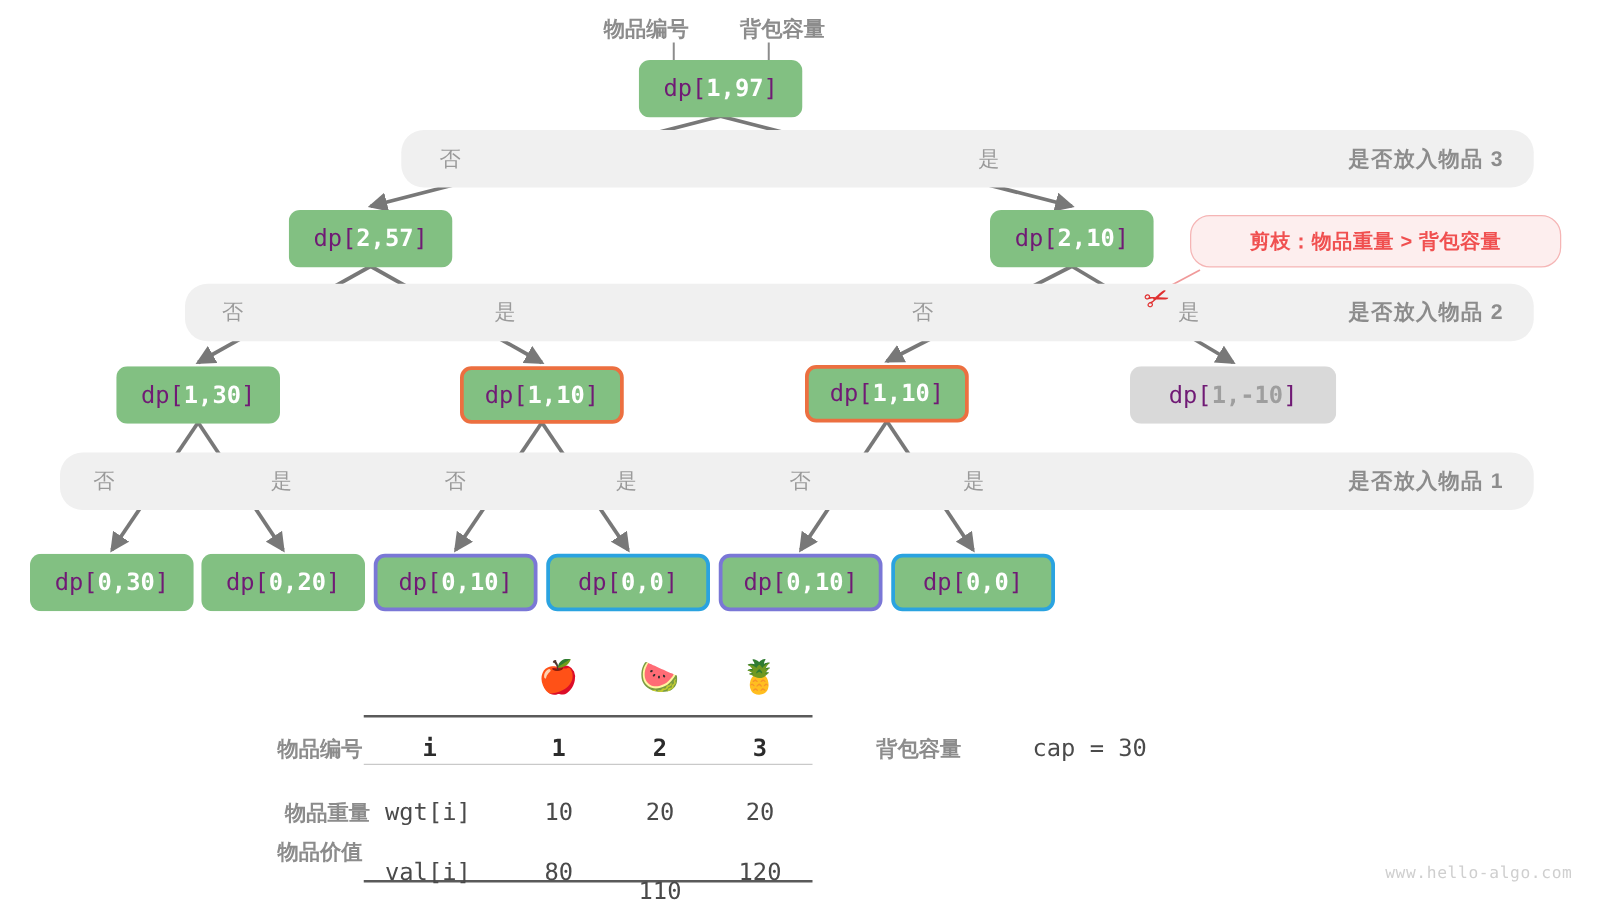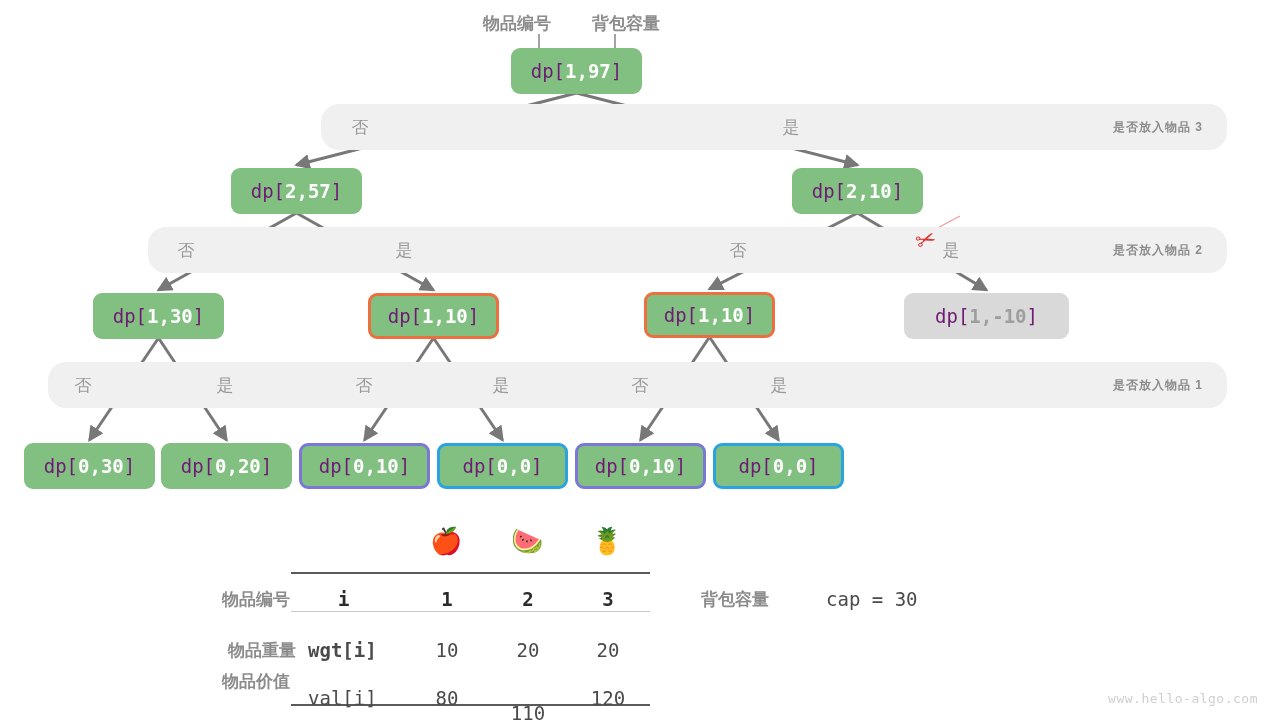--- a/index.html
+++ b/index.html
@@ -11,21 +11,21 @@
   #stage{position:absolute;left:0;top:0;width:1280px;height:720px;}
   #edges{position:absolute;left:0;top:0;width:1280px;height:720px;pointer-events:none;}
 
   
   .band{
     position:absolute;background:#f0f0f0;border-radius:18px;
     box-sizing:border-box;
   }
   .band-title{
     position:absolute;right:24px;top:50%;transform:translateY(-50%);
-    font-size:12px;font-weight:bold;color:#8c8c8c;white-space:nowrap;
+    font-size:17px;font-weight:bold;color:#8c8c8c;white-space:nowrap;
     letter-spacing:1px;
   }
   .branch-label{
     position:absolute;top:50%;transform:translate(-50%,-50%);
     font-size:17px;color:#9a9a9a;white-space:nowrap;
   }
 
   
   .node{
     position:absolute;box-sizing:border-box;
@@ -211,36 +211,37 @@
         <b>0,10</b>
         <span class="dim">]</span>
       </div>
       <div class="node hl-cyan" style="left: 713px; top: 443px; width: 131px; height: 46px;">
         <span class="dim">dp[</span>
         <b>0,0</b>
         <span class="dim">]</span>
       </div>
     </div>
 
+  <div class="callout" style="left: 952px; top: 172px; width: 297px; height: 42px;">剪枝：物品重量 &gt; 背包容量</div>
   <div class="scissors" style="left: 916px; top: 228px;">✂</div>
 
   <div id="tablewrap">
       <div class="fruit" style="left: 447px; top: 12px;">🍎</div>
       <div class="fruit" style="left: 528px; top: 12px;">🍉</div>
       <div class="fruit" style="left: 608px; top: 12px;">🍍</div>
       <div class="rule" style="left: 291px; top: 56px; width: 359px;"></div>
       <div class="rule light" style="left: 291px; top: 95px; width: 359px;"></div>
       <div class="rule" style="left: 291px; top: 188px; width: 359px;"></div>
       <div class="rowlabel" style="left: 205px; top: 72px; width: 85px;">物品编号</div>
       <div class="cell left head" style="left: 338px; top: 72px;">i</div>
       <div class="cell head" style="left: 447px; top: 72px;">1</div>
       <div class="cell head" style="left: 528px; top: 72px;">2</div>
       <div class="cell head" style="left: 608px; top: 72px;">3</div>
       <div class="rowlabel" style="left: 211px; top: 123px; width: 85px;">物品重量</div>
-      <div class="cell left" style="left: 308px; top: 123px; font-weight: bold;">wgt[i]</div>
+      <div class="cell left" style="left: 308px; top: 123px;">wgt[i]</div>
       <div class="cell" style="left: 447px; top: 123px;">10</div>
       <div class="cell" style="left: 528px; top: 123px;">20</div>
       <div class="cell" style="left: 608px; top: 123px;">20</div>
       <div class="rowlabel" style="left: 205px; top: 154px; width: 85px;">物品价值</div>
       <div class="cell left" style="left: 308px; top: 171px;">val[i]</div>
       <div class="cell" style="left: 447px; top: 171px;">80</div>
       <div class="cell" style="left: 528px; top: 186px;">110</div>
       <div class="cell" style="left: 608px; top: 171px;">120</div>
       <div class="caplabel" style="left: 701px; top: 72px;">背包容量</div>
       <div class="capval" style="left: 826px; top: 72px;">cap = 30</div>

